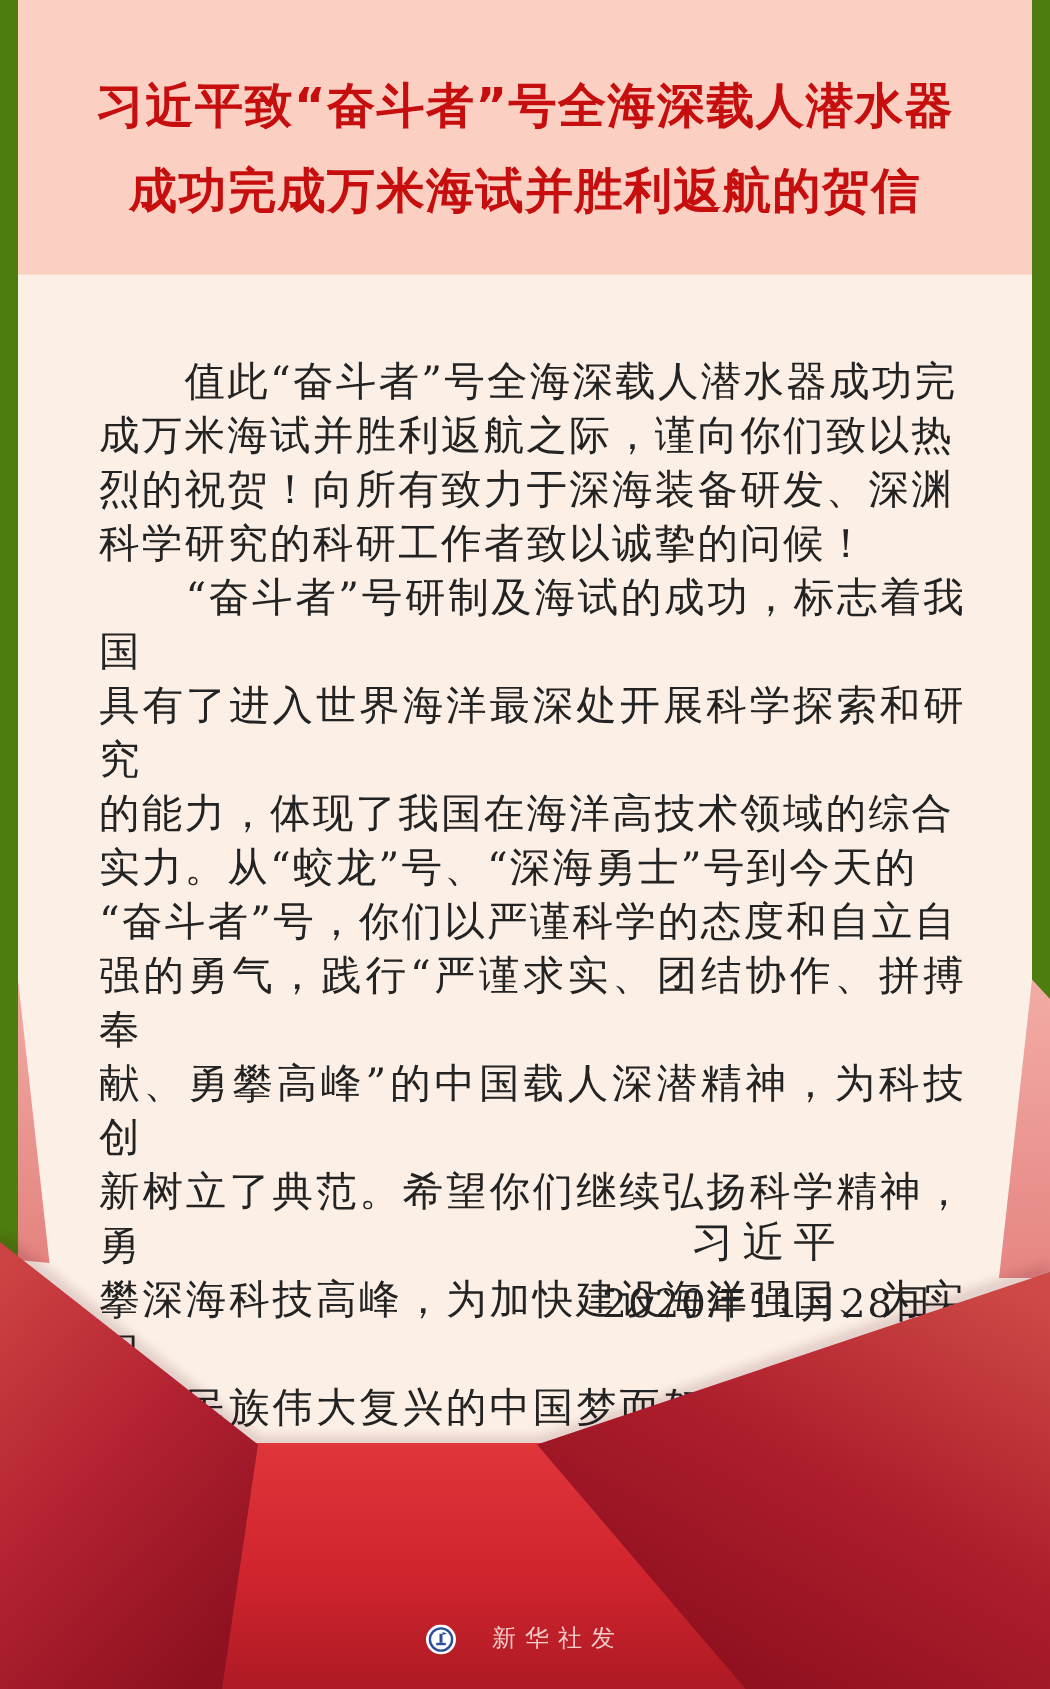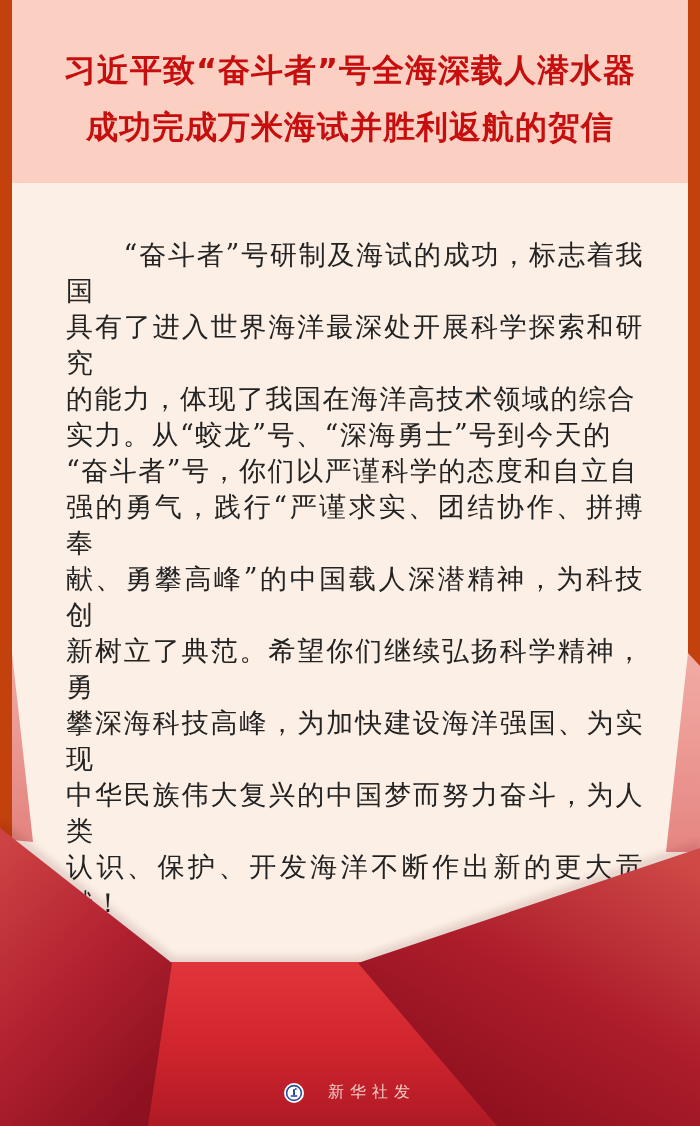--- a/index.html
+++ b/index.html
@@ -1,17 +1,17 @@
 <!DOCTYPE html>
 <html><head>
 <meta charset="utf-8">
 <style>
   html,body{margin:0;padding:0;}
   body{width:700px;height:1126px;background:#ffffff;font-family:"DejaVu Sans","Liberation Sans",sans-serif;}
-  .page{position:relative;width:700px;height:1126px;background:#c2410c;overflow:hidden;}
+  .page{position:relative;width:700px;height:1126px;background:#4d7c0f;overflow:hidden;}
 
   
   .paper{position:absolute;left:12px;top:0;width:676px;height:1126px;background:#fcefe5;}
 
   
   .banner{position:absolute;left:12px;top:0;width:676px;height:183px;background:#fbcfc1;
           display:flex;align-items:center;justify-content:center;}
   .title{margin-top:14px;color:#c60e0e;font-size:32px;font-weight:700;line-height:57px;
          letter-spacing:1px;text-align:center;white-space:pre-line;
          font-family:"DejaVu Sans","Liberation Sans",sans-serif;}
@@ -43,33 +43,41 @@
 <div class="page">
 
   <div class="paper"></div>
 
   <div class="banner">
     <div class="title">习近平致“奋斗者”号全海深载人潜水器
 成功完成万米海试并胜利返航的贺信</div>
   </div>
 
   <div class="letter-body">
+    <p>　　值此“奋斗者”号全海深载人潜水器成功完
+成万米海试并胜利返航之际，谨向你们致以热
+烈的祝贺！向所有致力于深海装备研发、深渊
+科学研究的科研工作者致以诚挚的问候！</p>
     <p>　　“奋斗者”号研制及海试的成功，标志着我国
 具有了进入世界海洋最深处开展科学探索和研究
 的能力，体现了我国在海洋高技术领域的综合
 实力。从“蛟龙”号、“深海勇士”号到今天的
 “奋斗者”号，你们以严谨科学的态度和自立自
 强的勇气，践行“严谨求实、团结协作、拼搏奉
 献、勇攀高峰”的中国载人深潜精神，为科技创
 新树立了典范。希望你们继续弘扬科学精神，勇
 攀深海科技高峰，为加快建设海洋强国、为实现
 中华民族伟大复兴的中国梦而努力奋斗，为人类
 认识、保护、开发海洋不断作出新的更大贡献！</p>
   </div>
 
+  <div class="sign-block">
+    <div class="sign-name">习近平</div>
+    <div class="sign-date">2020年11月28日</div>
+  </div>
 
   <svg class="envelope" viewBox="0 0 700 486" aria-hidden="true">
     <defs>
       <linearGradient id="gBottom" x1="0" y1="0" x2="0" y2="1">
         <stop offset="0" stop-color="#e0353a"></stop>
         <stop offset="0.55" stop-color="#cf242d"></stop>
         <stop offset="1" stop-color="#ae1a25"></stop>
       </linearGradient>
       <linearGradient id="gLeft" x1="0.1" y1="0" x2="0.7" y2="1">
         <stop offset="0" stop-color="#cd4343"></stop>

